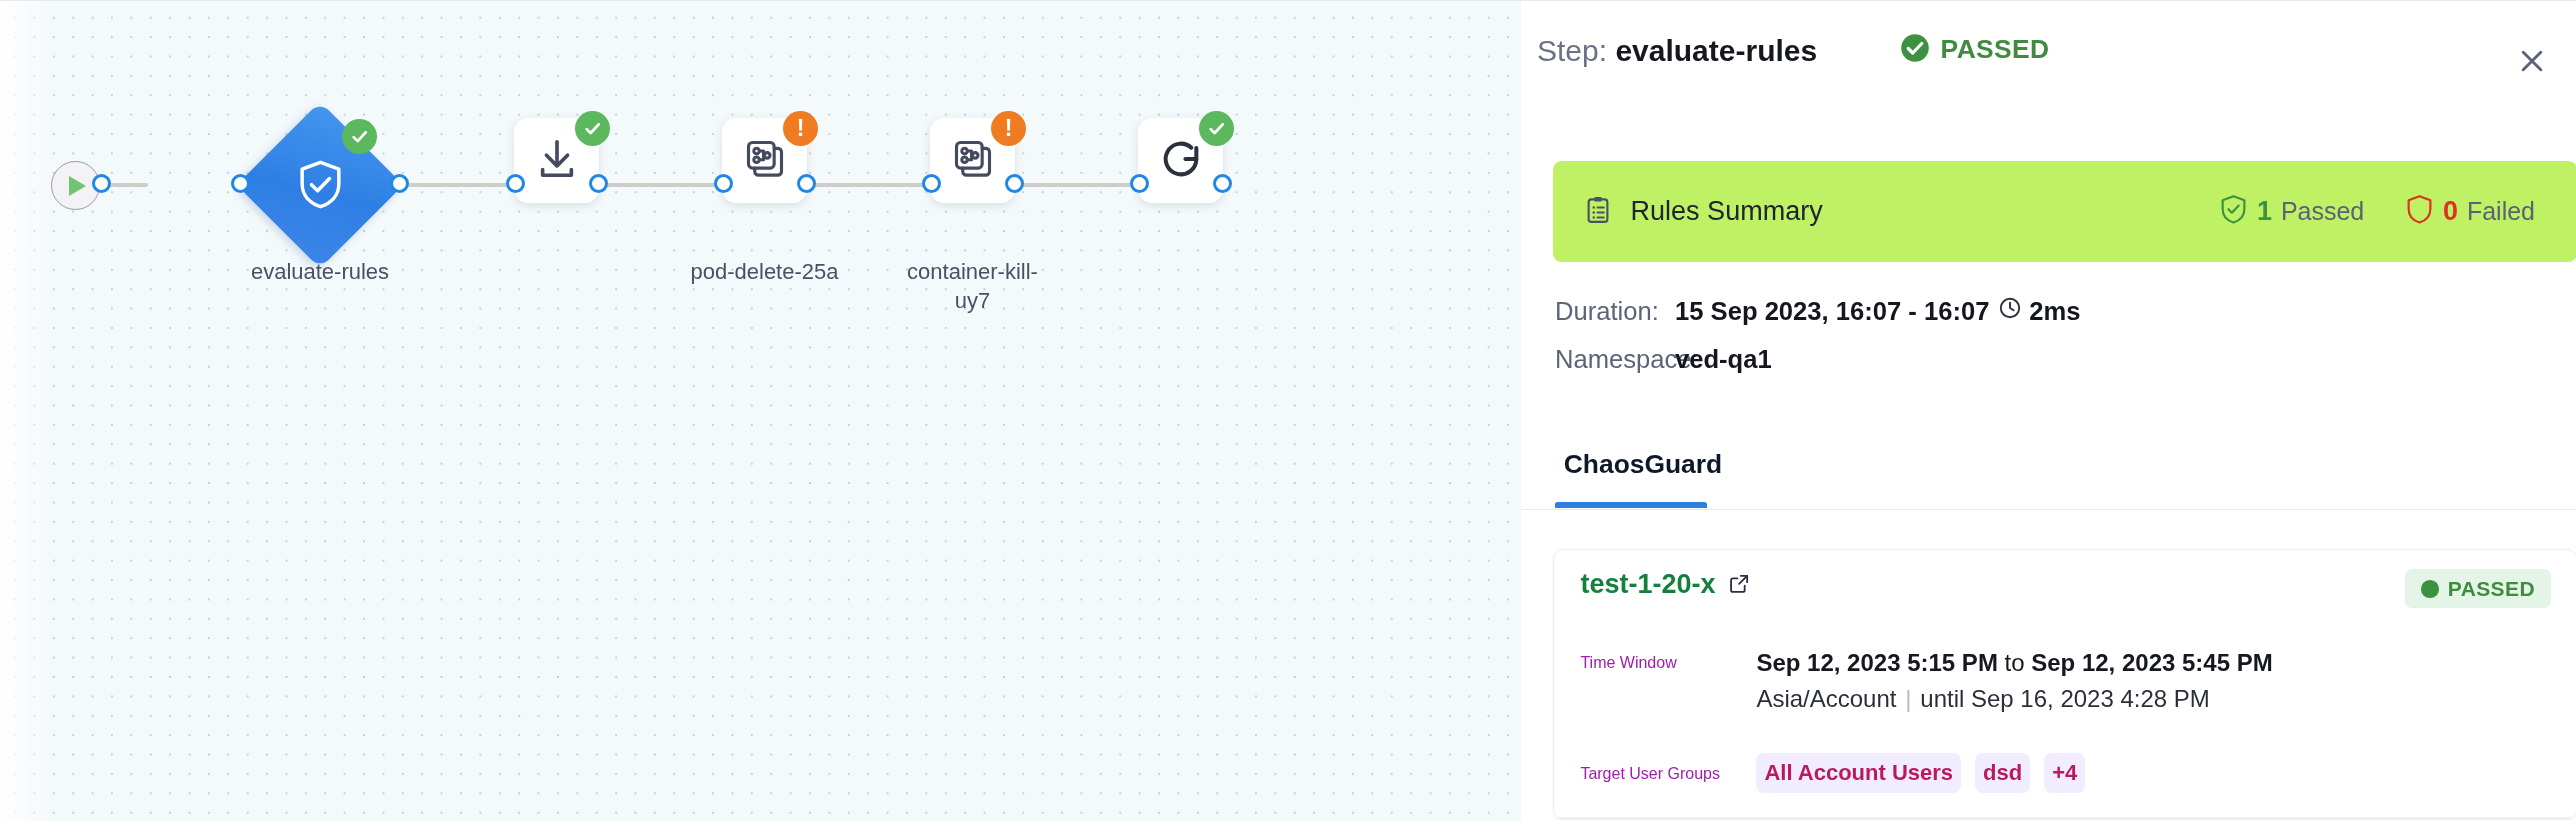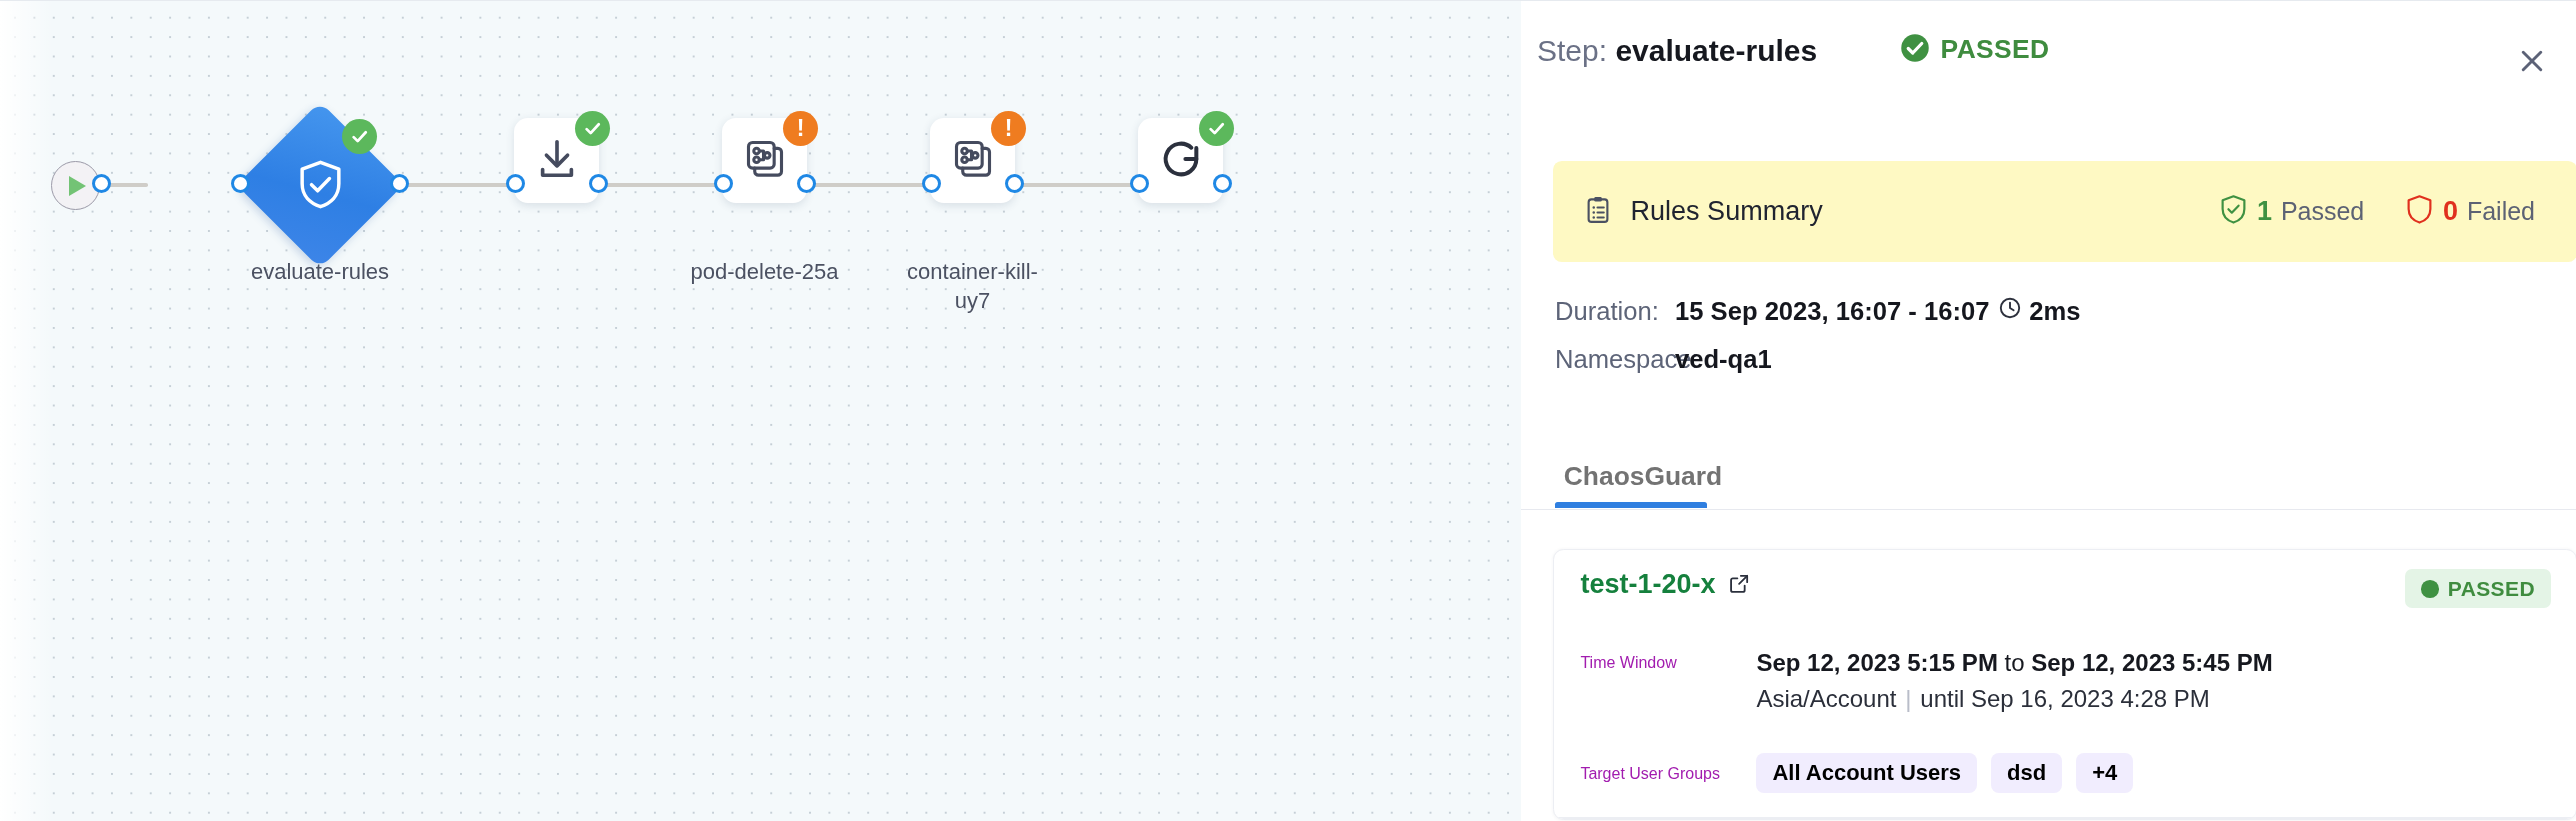--- a/index.html
+++ b/index.html
@@ -104,21 +104,21 @@
   }
   .status-text{color:#3f8c3f;font-size:26.4px;font-weight:bold;letter-spacing:0.4px;}
   .close-btn{
     position:absolute;right:23px;top:39px;width:42px;height:42px;
     display:flex;align-items:center;justify-content:center;cursor:pointer;
   }
 
   
   .rules-card{
     position:absolute;left:32px;top:160px;width:1024px;height:101px;
-    background:#fef9c3;border-radius:8.8px;
+    background:#bef264;border-radius:8.8px;
     display:flex;align-items:center;
   }
   .rules-left{display:flex;align-items:center;gap:17.6px;margin-left:30px;}
   .rules-title{font-size:27px;color:#202430;font-weight:normal;}
   .rules-right{position:absolute;right:42px;display:flex;align-items:center;gap:41px;}
   .rstat{display:flex;align-items:center;gap:8.8px;}
   .rstat .num{font-size:27px;font-weight:bold;}
   .rstat .cap{font-size:25px;color:#5c6274;}
   .rstat.pass .num{color:#3f9142;}
   .rstat.fail .num{color:#e0301e;}
@@ -131,21 +131,21 @@
   .meta-val .dur{display:inline-flex;align-items:center;gap:7px;}
   .meta-val.plain{font-weight:bold;}
 
   
   .tabs{
     position:absolute;left:0;top:441px;width:1055px;height:67px;
     border-bottom:1.8px solid #e7e9ef;
   }
   .tab{
     position:absolute;left:34px;top:7px;padding:0 8.8px 17.6px 8.8px;
-    font-size:26.4px;color:#737373;font-weight:bold;cursor:pointer;margin-top:12px;
+    font-size:26.4px;color:#0f172a;font-weight:bold;cursor:pointer;
   }
   .tab-underline{
     position:absolute;left:34px;top:60px;width:152px;height:6.2px;background:#2f7fe0;border-radius:2.6px 2.6px 0 0;
   }
 
   
   .test-card{
     position:absolute;left:32px;top:548px;width:1022px;height:269px;
     background:#ffffff;border:1.8px solid #eceef3;border-radius:10.6px;
     box-shadow:0 0.9px 3.5px rgba(30,40,60,.05);
@@ -163,22 +163,22 @@
   .tc-row{position:absolute;left:26.4px;display:flex;align-items:flex-start;}
   .tc-key{width:176px;font-size:16px;color:#a21caf;flex:none;line-height:35px;}
   .tc-val{font-size:24px;color:#16181f;line-height:35px;}
   .tc-val .b{font-weight:bold;}
   .tc-val .n{font-weight:normal;}
   .tc-sub{font-size:24px;color:#2b2f3a;line-height:37px;}
   .sep{display:inline-block;padding:0 8.8px;color:#b9bdc9;}
 
   .chips{display:flex;align-items:center;gap:14px;}
   .chip{
-    background:#f1edfe;color:#000000;border-radius:8px;
-    padding:7px 16px;font-size:22px;font-weight:bold;white-space:nowrap;
+    background:#f1edfe;color:#be185d;border-radius:8px;
+    padding:7px 8px;font-size:22px;font-weight:bold;white-space:nowrap;
   }
   .tc-divider{position:absolute;left:0;bottom:0;width:100%;height:1.8px;background:#eceef3;}
 </style>
 </head>
 <body>
 
 <div class="root">
 
   <div class="canvas">
     <div class="canvas-fade"></div>

